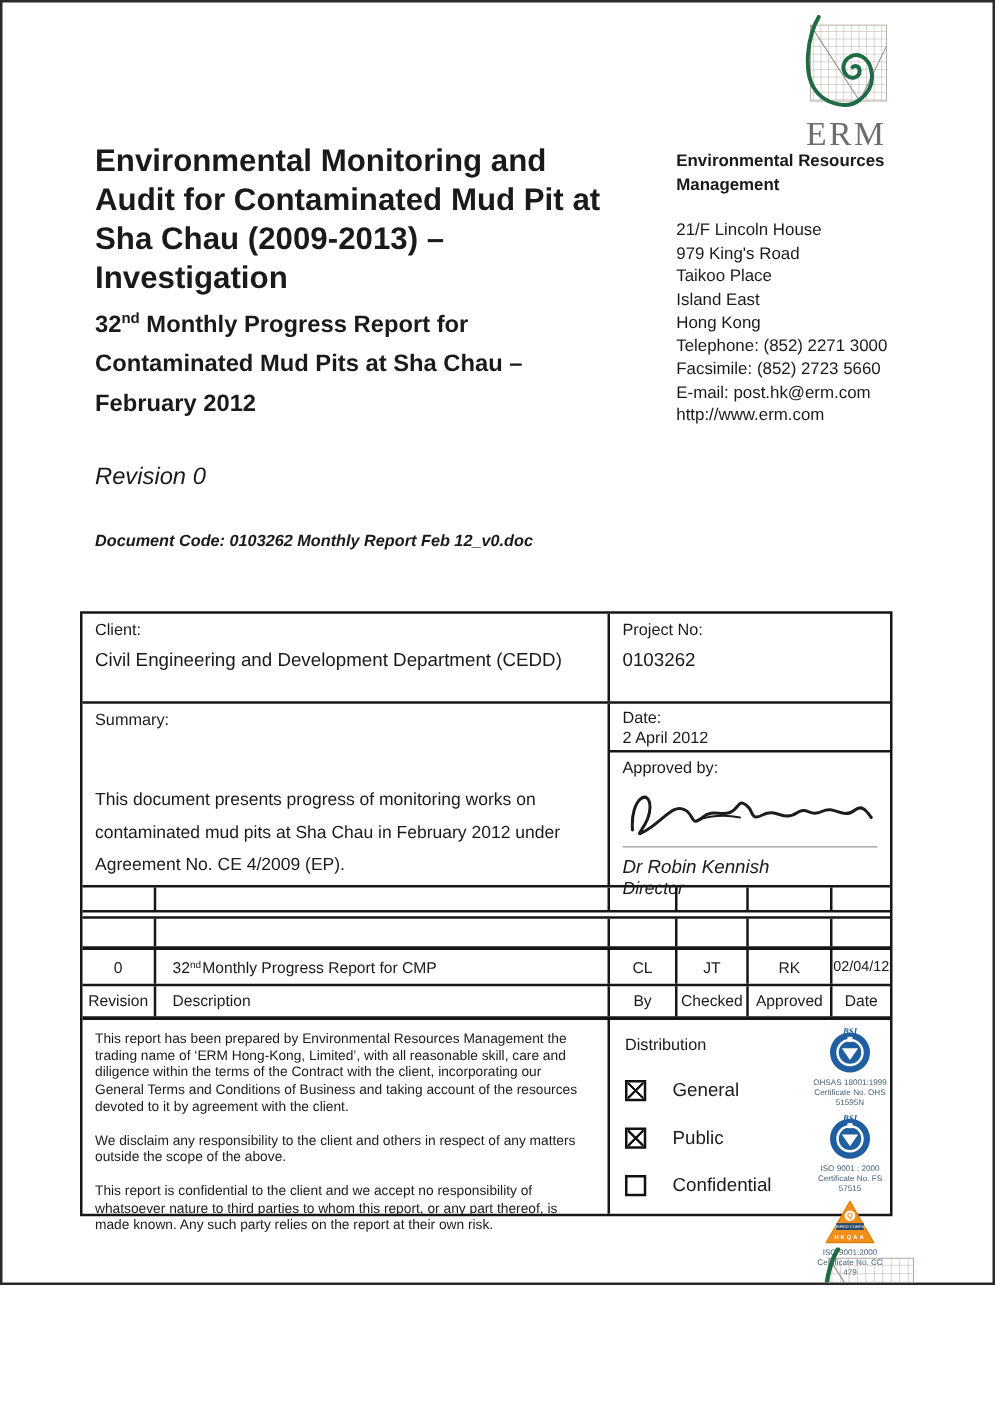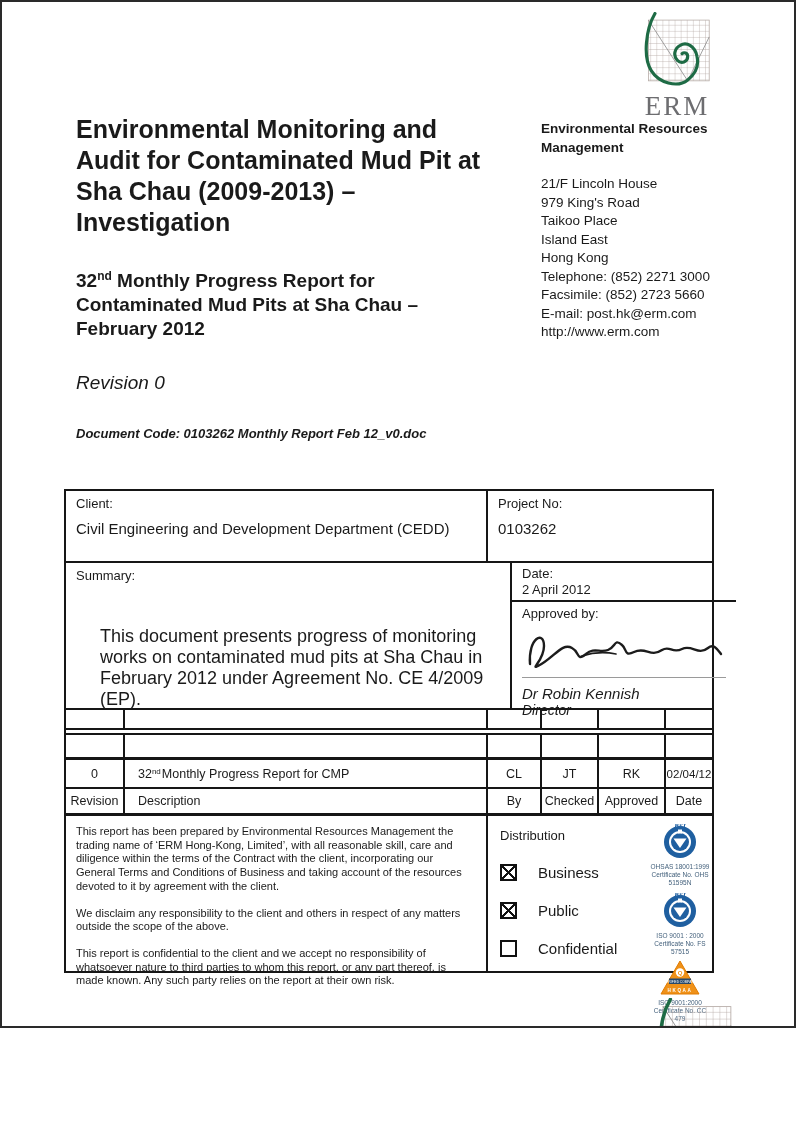--- a/index.html
+++ b/index.html
@@ -13,21 +13,21 @@
   .erm-logo-top { left:624px; top:10px; width:86px; }
   .erm-logo-bottom { left:636px; top:996px; width:96px; }
   .erm-word { font-family:"Liberation Serif", serif; color:#6d6d70;
               text-align:center; padding-left:16px; letter-spacing:2px; line-height:1; }
   .erm-logo-top .erm-word { font-size:27px; margin-top:1px; }
   .erm-logo-bottom .erm-word { font-size:31px; margin-top:1px; }
 
   
   .title-block { position:absolute; left:74px; top:112px; width:470px; }
   .doc-title { font-size:25px; line-height:31px; font-weight:bold; white-space:pre-line; }
-  .doc-subtitle { margin-top:26px; font-size:19px; line-height:24px; font-weight:bold; white-space:pre-line; }
+  .doc-subtitle { font-size:19px; line-height:32px; font-weight:bold; white-space:pre-line; }
   .doc-subtitle sup { font-size:12px; }
   .revision { margin-top:31px; font-size:19px; font-style:italic; }
   .doc-code { margin-top:32px; font-size:13px; font-weight:bold; font-style:italic; }
 
   
   .address-block { position:absolute; left:539px; top:118px; width:230px;
                    font-size:13.5px; line-height:18.5px; }
   .company-name { font-weight:bold; white-space:pre-line; }
   .company-address { margin-top:18px; white-space:pre-line; }
 
@@ -48,21 +48,21 @@
   .r-empty1 { height:20px; }
   .tgap { height:5px; border-top:2px solid #161616; }
   .r-empty2 { height:24px; border-top:2px solid #161616; }
   .r-rev { height:30px; border-top:3px solid #161616; }
   .r-head { height:26px; }
   .r-disc { height:158px; border-top:3px solid #161616; }
 
   .cell-pad { padding:5px 10px; }
   .cell-label { font-size:13px; }
   .cell-value { font-size:15px; margin-top:9px; }
-  .summary-text { font-size:18px; line-height:21px; margin-top:43px; width:400px;margin-left:24px; }
+  .summary-text { font-size:14px; line-height:26px; margin-top:43px; width:400px; }
   .date-cell { height:37px; padding:3px 10px; }
   .date-value { font-size:13px; margin-top:1px; }
   .approved-cell { flex:1; border-top:2px solid #161616; padding:4px 10px; }
   .sig-wrap { width:204px; height:56px; border-bottom:1.5px solid #9a9a9a; margin:1px 0 7px; }
   .approver-name { font-size:15px; font-style:italic; margin-top:3px; }
   .approver-title { font-size:14px; font-style:italic; }
 
   .ctext { display:flex; align-items:center; justify-content:center;
            font-size:12.5px; }
   .ctext-left { justify-content:flex-start; padding-left:13px; }
@@ -243,21 +243,21 @@
       <div class="tcell flexfill disc-cell">
         <p>This report has been prepared by Environmental Resources Management the trading name of ‘ERM Hong-Kong, Limited’, with all reasonable skill, care and diligence within the terms of the Contract with the client, incorporating our General Terms and Conditions of Business and taking account of the resources devoted to it by agreement with the client.</p>
         <p>We disclaim any responsibility to the client and others in respect of any matters outside the scope of the above.</p>
         <p>This report is confidential to the client and we accept no responsibility of whatsoever nature to third parties to whom this report, or any part thereof, is made known. Any such party relies on the report at their own risk.</p>
       </div>
       <div class="tcell rcol dist-cell">
         <div class="dist-left">
           <div class="dist-label">Distribution</div>
           <div class="dist-item">
             <span class="cb checked"></span>
-            <span class="dist-item-label">Business</span>
+            <span class="dist-item-label">General</span>
           </div>
           <div class="dist-item">
             <span class="cb checked"></span>
             <span class="dist-item-label">Public</span>
           </div>
           <div class="dist-item">
             <span class="cb"></span>
             <span class="dist-item-label">Confidential</span>
           </div>
         </div>

